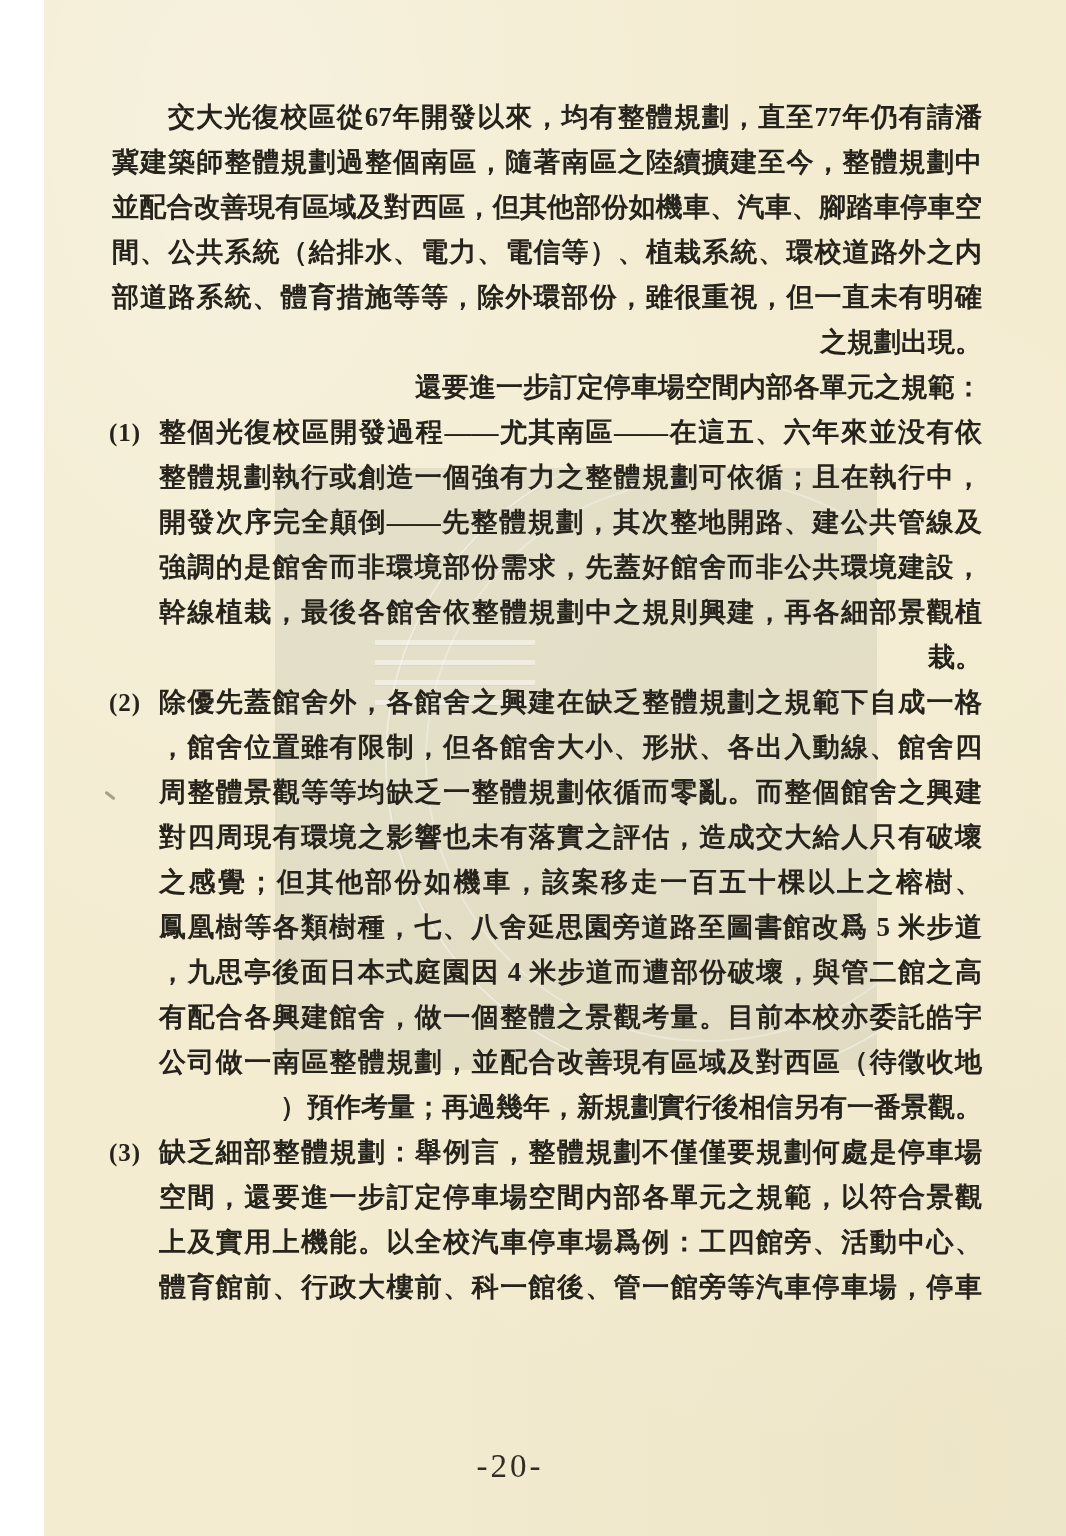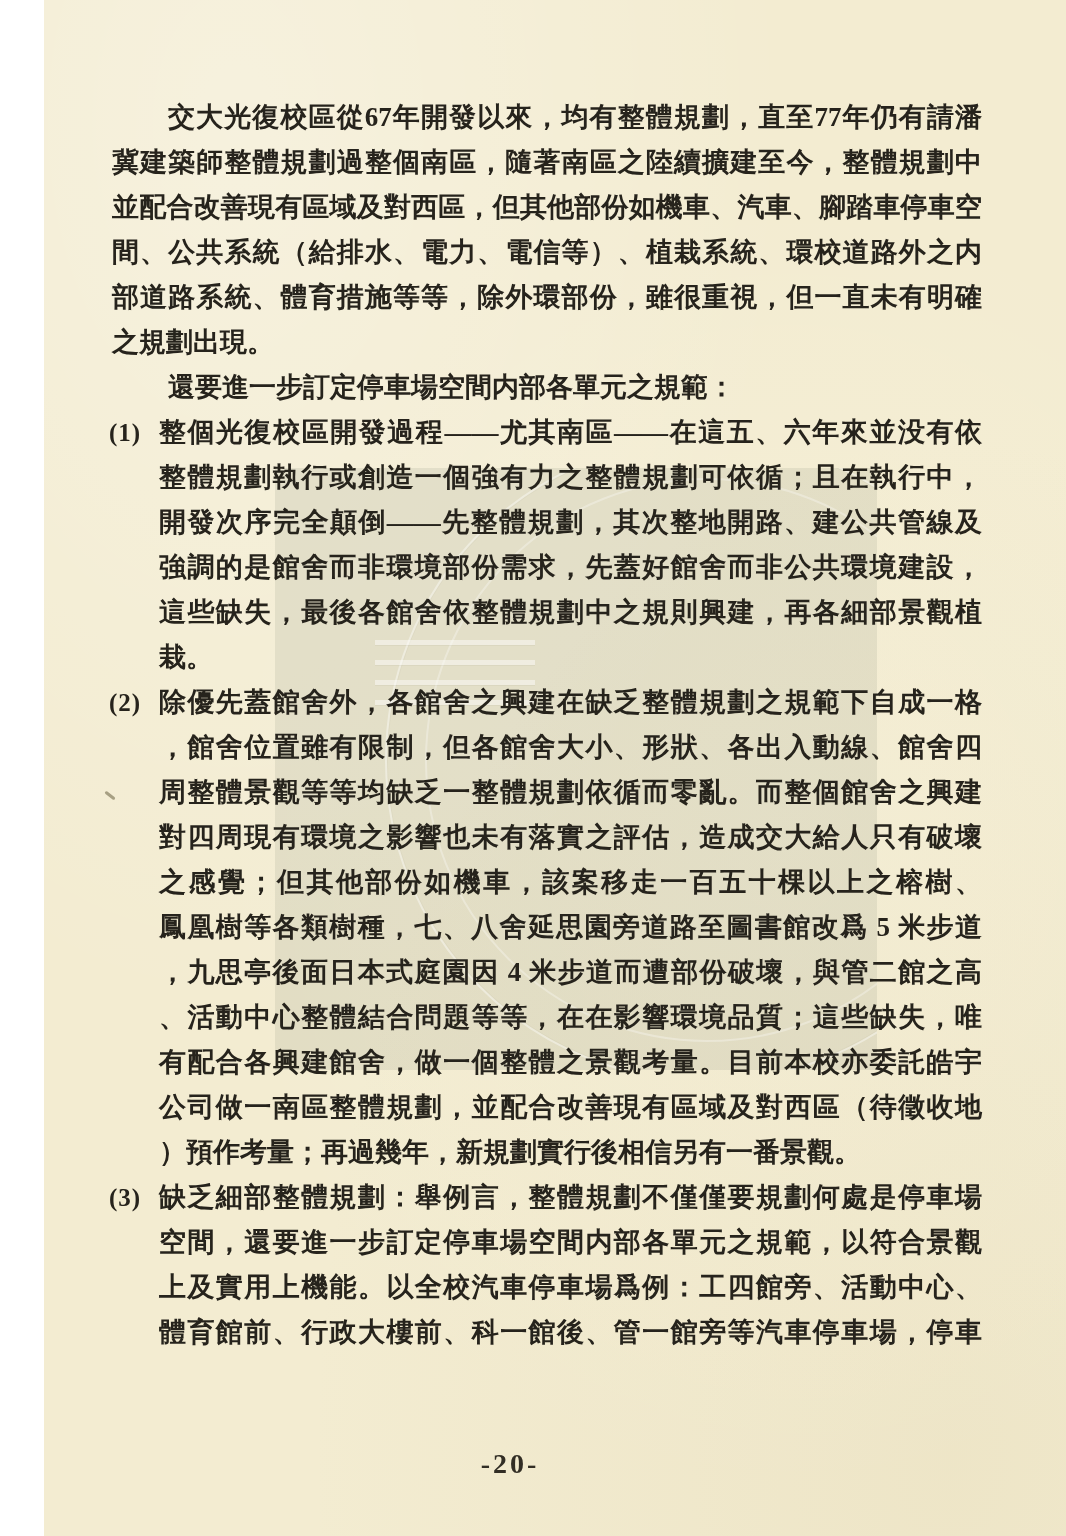--- a/index.html
+++ b/index.html
@@ -57,31 +57,31 @@
   }
   
   .tick{
     position:absolute;left:60px;top:794px;width:12px;height:3px;
     background:#8d8568;border-radius:2px;transform:rotate(38deg);opacity:.75;
   }
   .textcol{
     position:absolute;left:68px;top:95px;width:870px;
     font-size:27px;font-weight:600;line-height:45px;
   }
-  .line{position:relative;height:45px;white-space:nowrap;}
+  .line{position:relative;height:45px;white-space:nowrap;text-align:right;}
   .line.para{padding-left:56px;}
   .line.item,.line.hang{margin-left:47px;}
   .line.just{text-align:justify;text-align-last:justify;}
   .marker{
     position:absolute;left:-50px;top:0;
     font-size:25px;letter-spacing:1px;font-weight:600;
   }
   .pagenum{
     position:absolute;left:466px;top:1448px;transform:translateX(-50%);
-    font-size:28px;letter-spacing:3px;font-weight:700;color:#322e25;
+    font-size:33px;letter-spacing:3px;font-weight:400;color:#322e25;
   }
 </style>
 </head>
 <body>
 
 <div class="page">
 
   <div class="watermark">
     <div class="circle1"></div>
     <div class="circle2"></div>
@@ -99,30 +99,29 @@
         <div class="line flush just"><span>冀建築師整體規劃過整個南區，隨著南區之陸續擴建至今，整體規劃中</span></div>
         <div class="line flush just"><span>並配合改善現有區域及對西區，但其他部份如機車、汽車、腳踏車停車空</span></div>
         <div class="line flush just"><span>間、公共系統（給排水、電力、電信等）、植栽系統、環校道路外之内</span></div>
         <div class="line flush just"><span>部道路系統、體育措施等等，除外環部份，雖很重視，但一直未有明確</span></div>
         <div class="line flush"><span>之規劃出現。</span></div>
         <div class="line para"><span>還要進一步訂定停車場空間内部各單元之規範：</span></div>
         <div class="line item just"><span class="marker">(1)</span><span>整個光復校區開發過程——尤其南區——在這五、六年來並没有依</span></div>
         <div class="line hang just"><span>整體規劃執行或創造一個強有力之整體規劃可依循；且在執行中，</span></div>
         <div class="line hang just"><span>開發次序完全顛倒——先整體規劃，其次整地開路、建公共管線及</span></div>
         <div class="line hang just"><span>強調的是館舍而非環境部份需求，先蓋好館舍而非公共環境建設，</span></div>
-        <div class="line hang just"><span>這些缺失，最後各館舍依整體規劃中之規則興建，再各細部景觀植</span></div>
+        <div class="line hang just"><span>幹線植栽，最後各館舍依整體規劃中之規則興建，再各細部景觀植</span></div>
         <div class="line hang"><span>栽。</span></div>
         <div class="line item just"><span class="marker">(2)</span><span>除優先蓋館舍外，各館舍之興建在缺乏整體規劃之規範下自成一格</span></div>
         <div class="line hang just"><span>，館舍位置雖有限制，但各館舍大小、形狀、各出入動線、館舍四</span></div>
         <div class="line hang just"><span>周整體景觀等等均缺乏一整體規劃依循而零亂。而整個館舍之興建</span></div>
         <div class="line hang just"><span>對四周現有環境之影響也未有落實之評估，造成交大給人只有破壞</span></div>
         <div class="line hang just"><span>之感覺；但其他部份如機車，該案移走一百五十棵以上之榕樹、</span></div>
         <div class="line hang just"><span>鳳凰樹等各類樹種，七、八舍延思園旁道路至圖書館改爲 5 米步道</span></div>
         <div class="line hang just"><span>，九思亭後面日本式庭園因 4 米步道而遭部份破壞，與管二館之高</span></div>
-        <div class="line hang just"><span>、活動中心整體結合問題等等，在在影響環境品質；這些缺失，唯</span></div>
         <div class="line hang just"><span>有配合各興建館舍，做一個整體之景觀考量。目前本校亦委託皓宇</span></div>
         <div class="line hang just"><span>公司做一南區整體規劃，並配合改善現有區域及對西區（待徵收地</span></div>
         <div class="line hang"><span>）預作考量；再過幾年，新規劃實行後相信另有一番景觀。</span></div>
         <div class="line item just"><span class="marker">(3)</span><span>缺乏細部整體規劃：舉例言，整體規劃不僅僅要規劃何處是停車場</span></div>
         <div class="line hang just"><span>空間，還要進一步訂定停車場空間内部各單元之規範，以符合景觀</span></div>
         <div class="line hang just"><span>上及實用上機能。以全校汽車停車場爲例：工四館旁、活動中心、</span></div>
         <div class="line hang just"><span>體育館前、行政大樓前、科一館後、管一館旁等汽車停車場，停車</span></div>
       </div>
   </div>
 

